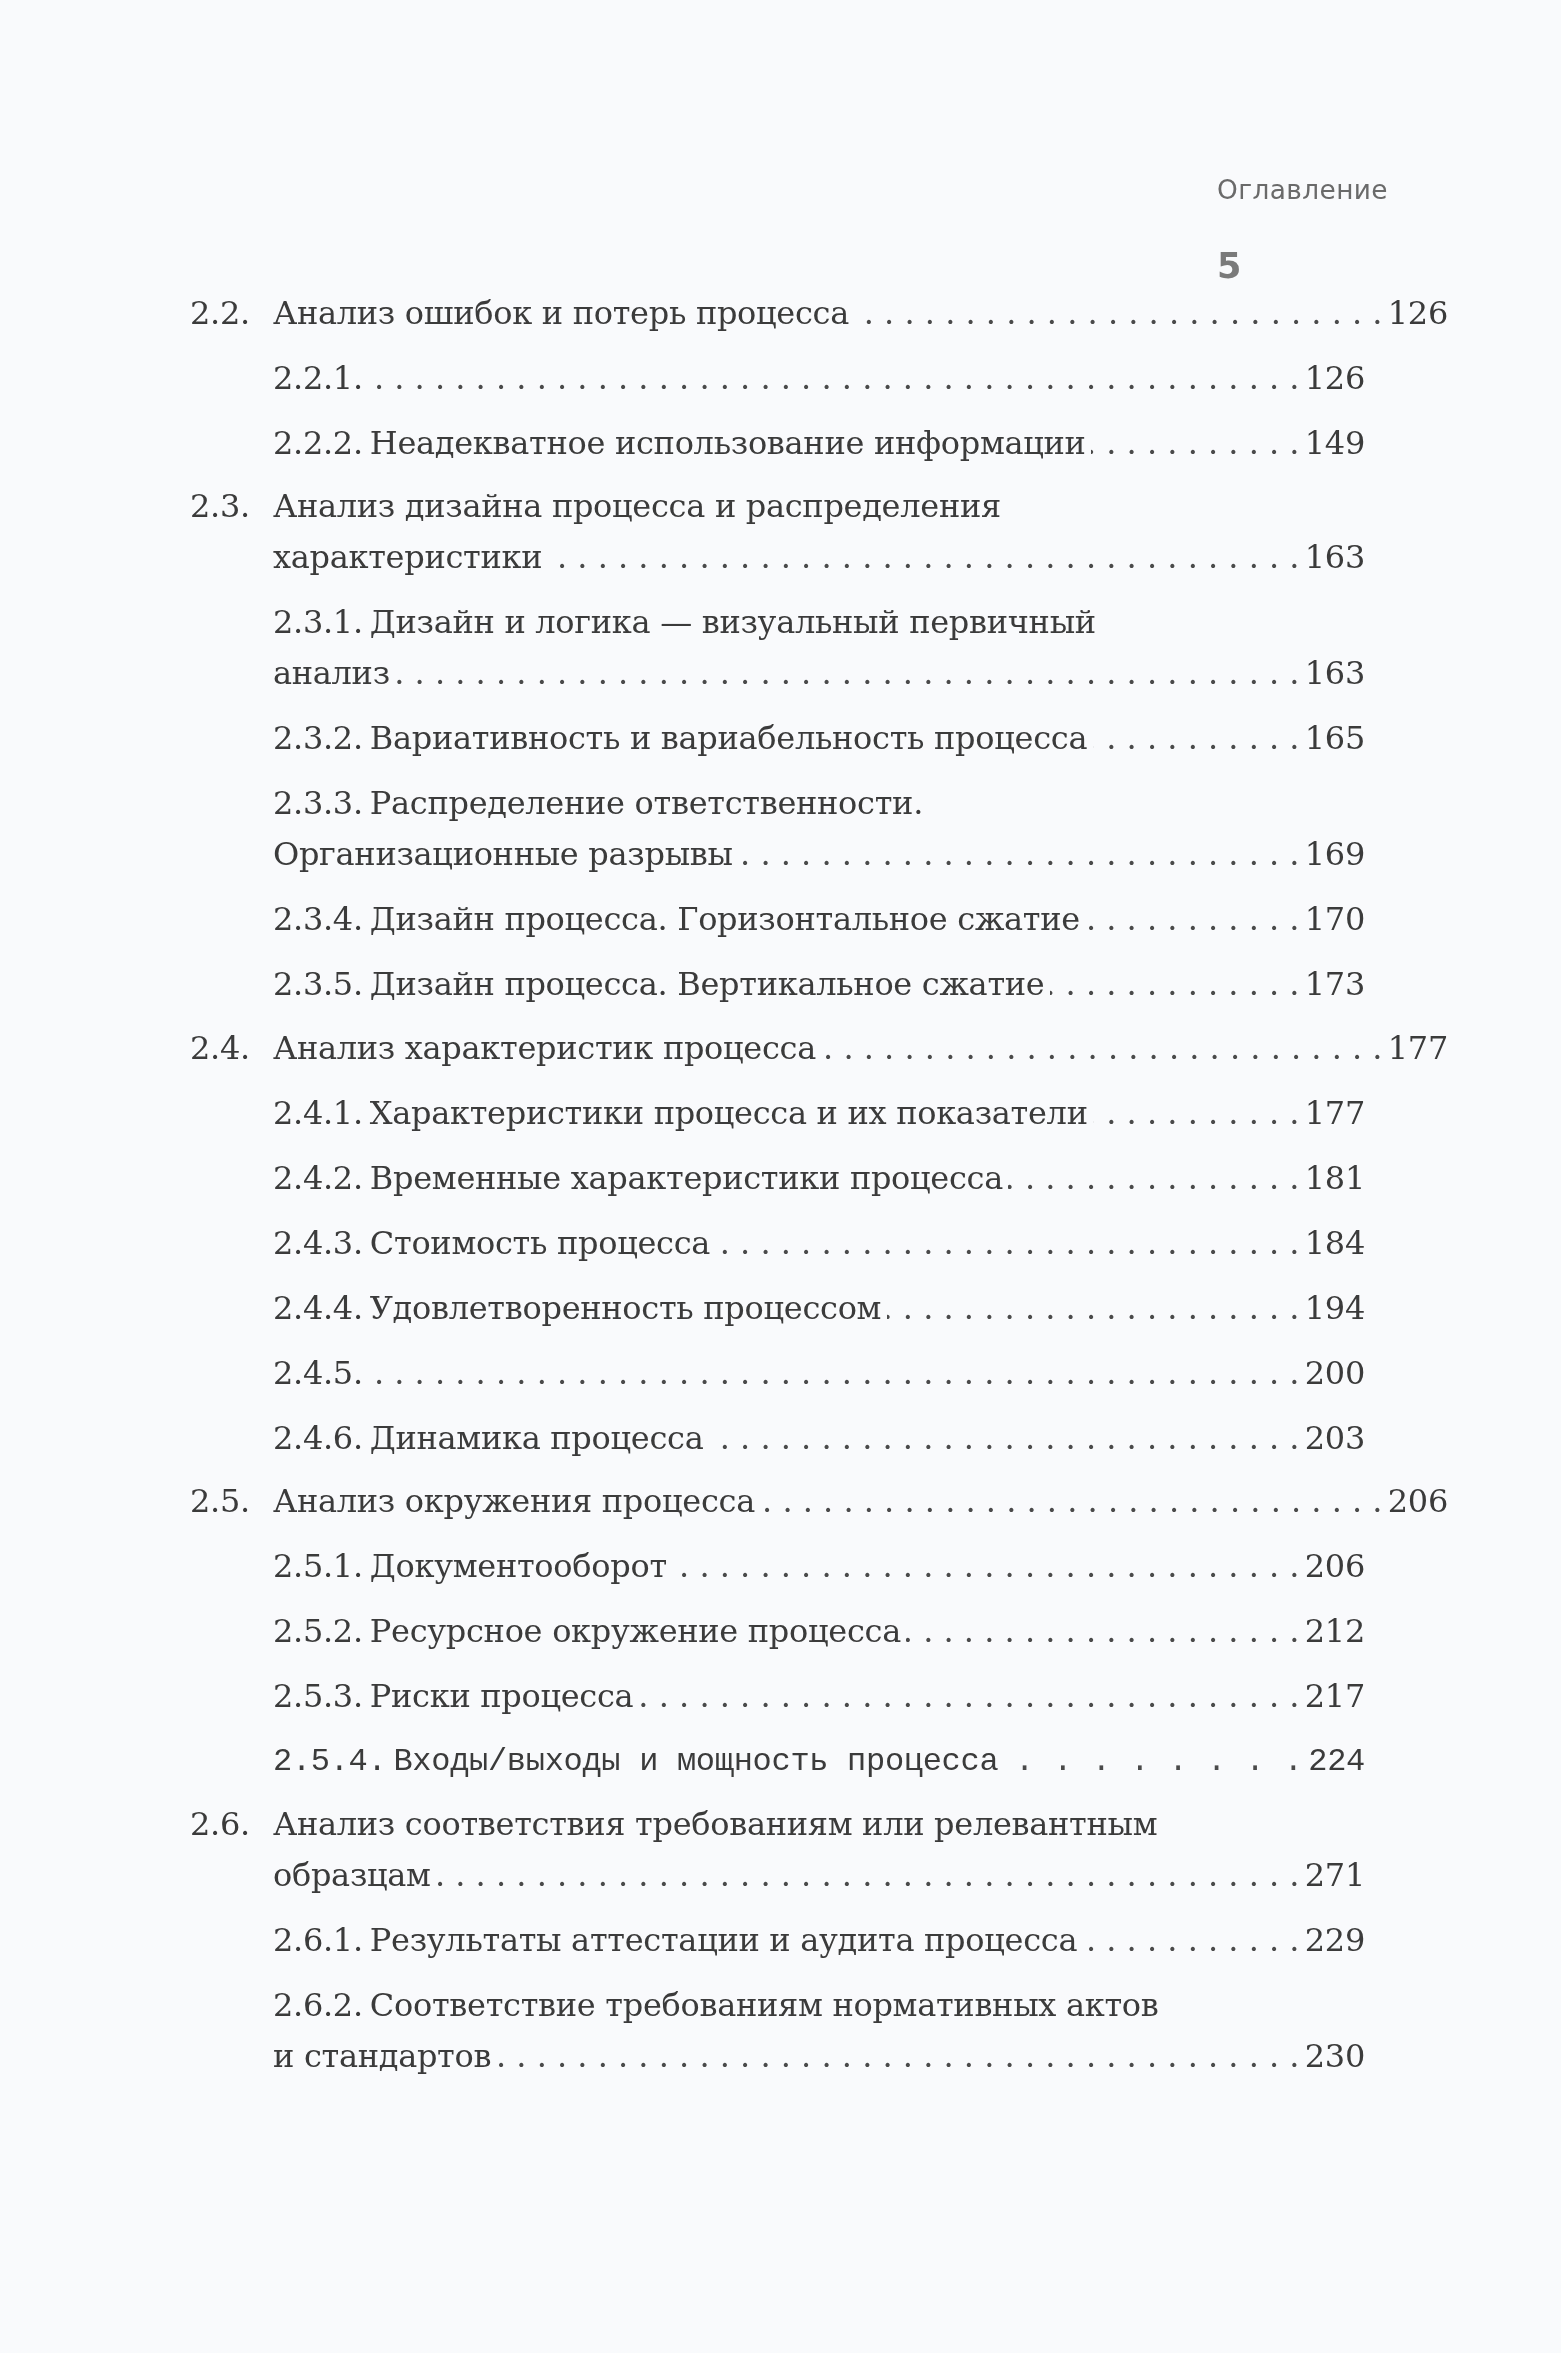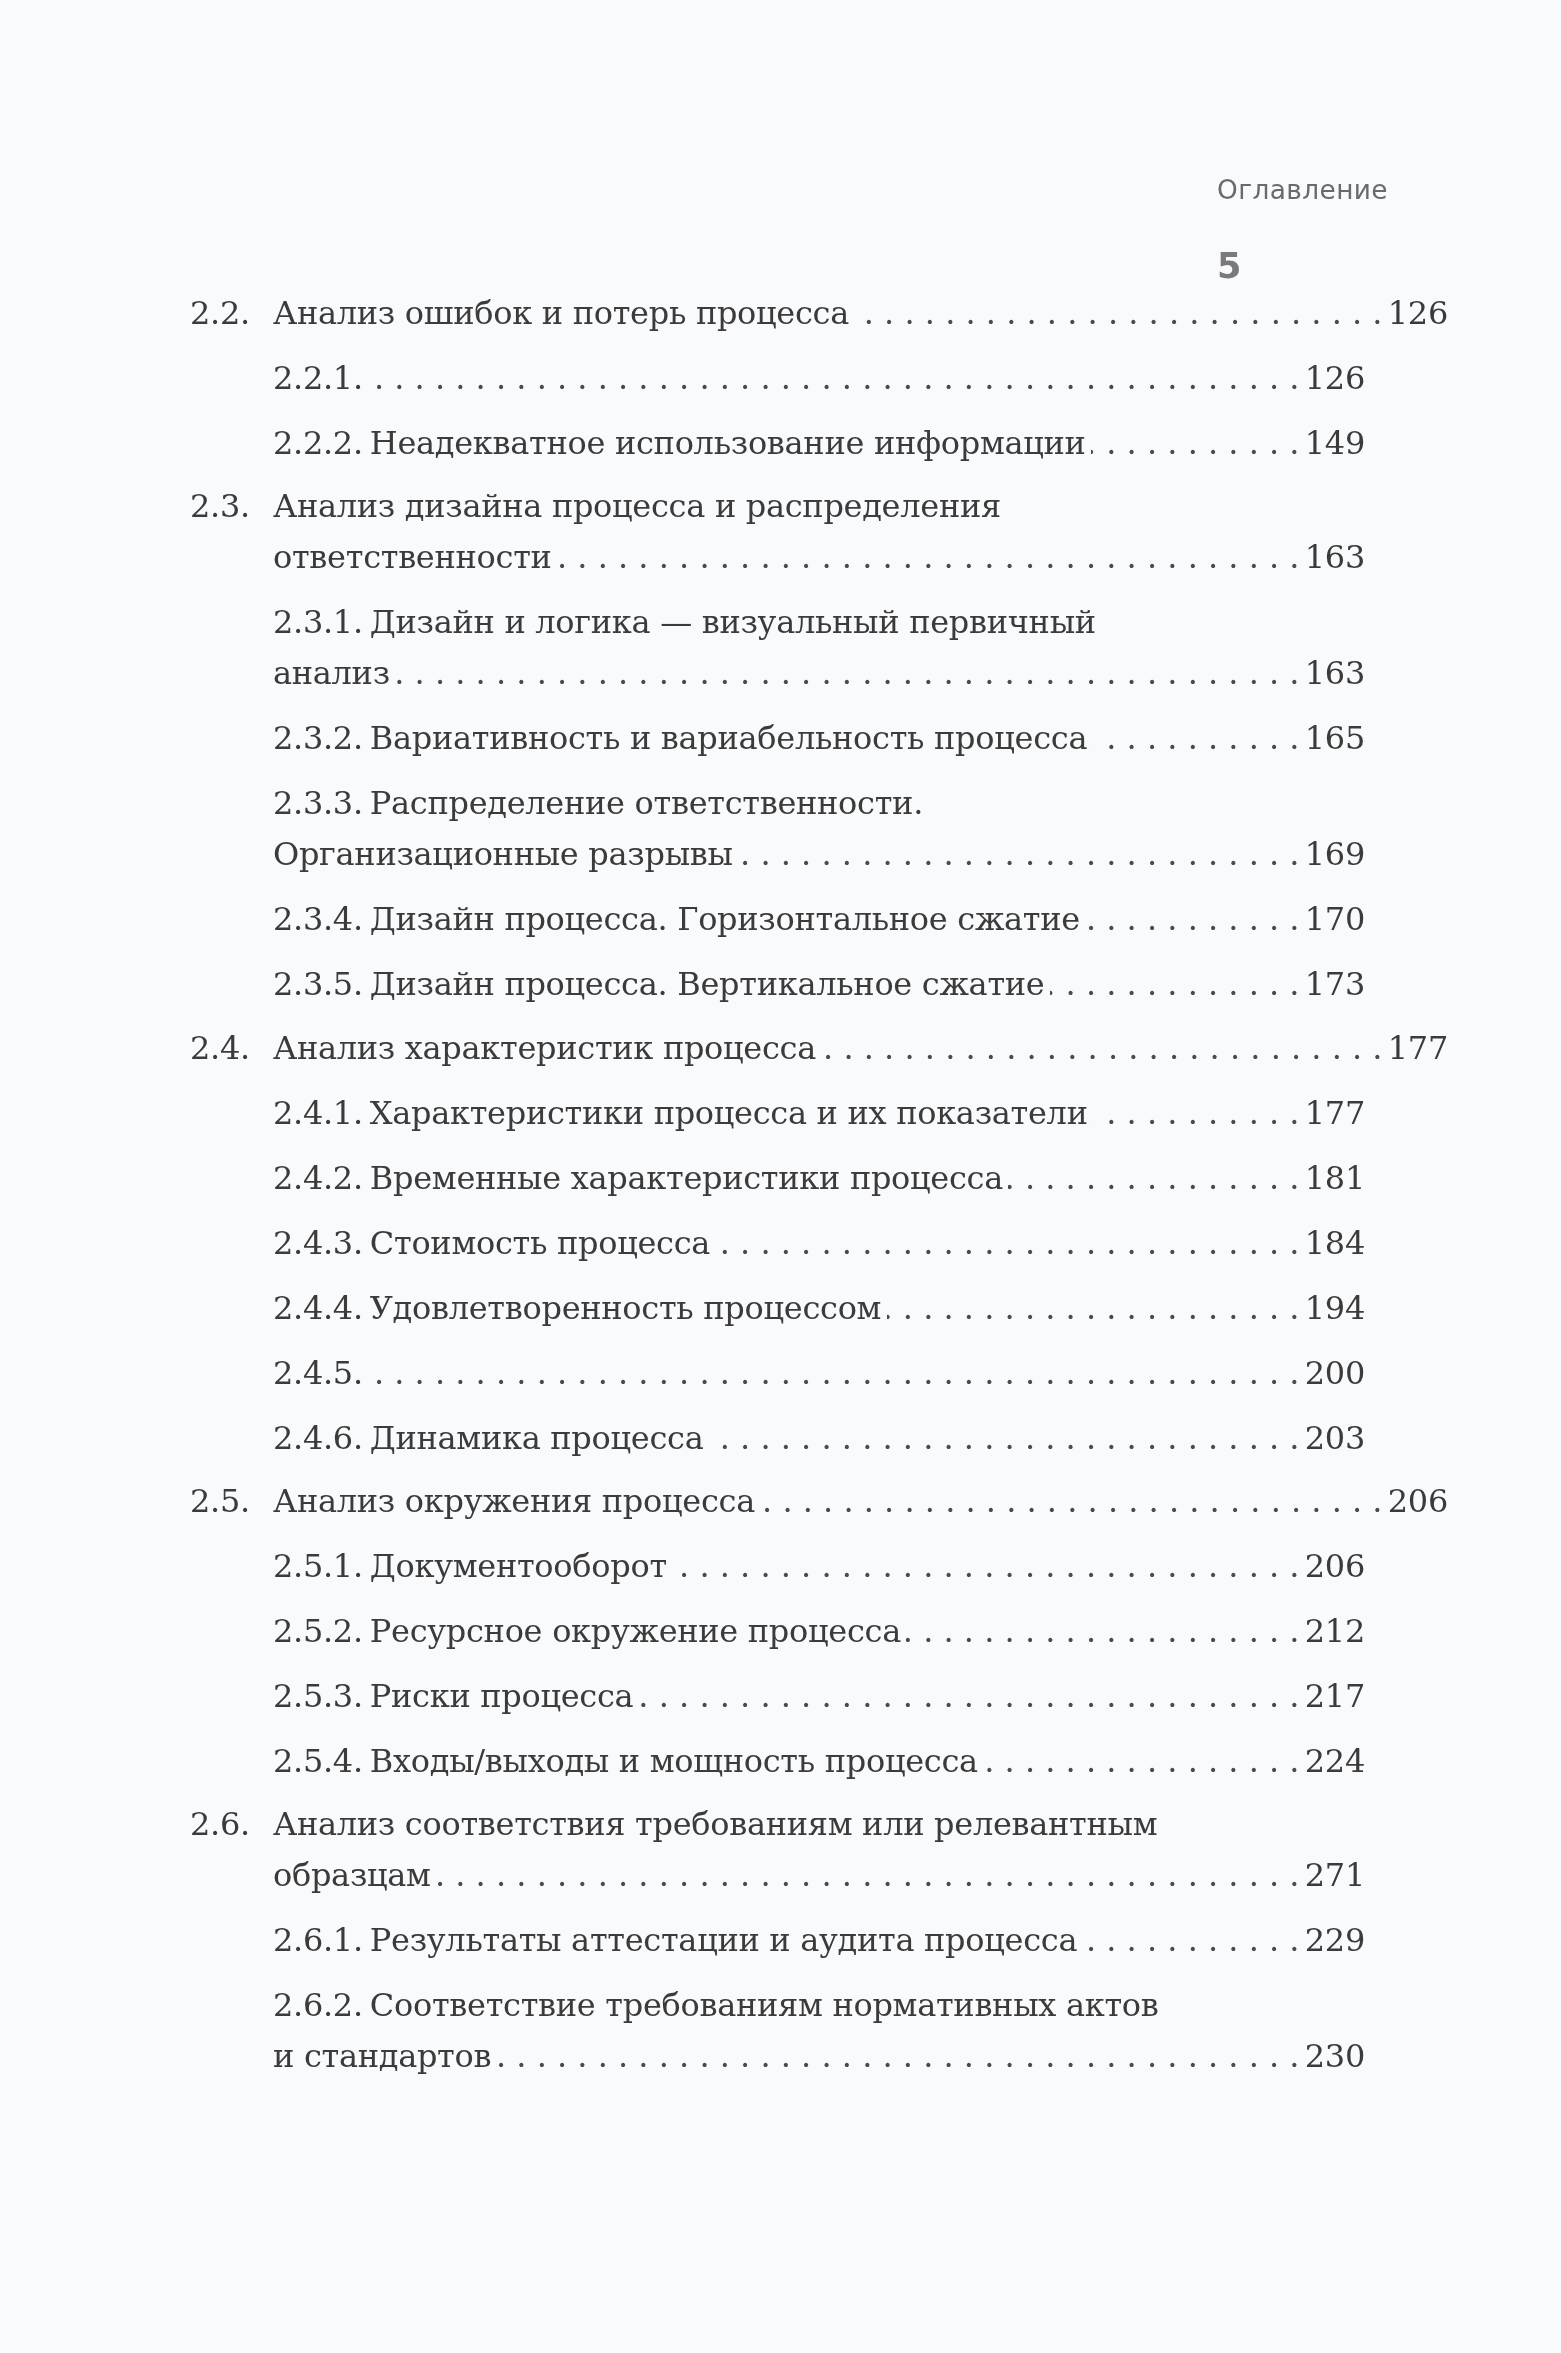--- a/index.html
+++ b/index.html
@@ -132,21 +132,21 @@
         </div>
       </div>
     </div>
     <div class="entry level-1">
       <div class="line">
         <span class="num">2.3.</span>
         <span class="title-first">Анализ дизайна процесса и распределения</span>
       </div>
       <div class="line" style="padding-left: 83px;">
         <div class="leader-line">
-          <span class="leader-text">ответственности</span>
+          <span class="leader-text">характеристики</span>
           <span class="dots"></span>
           <span class="page">163</span>
         </div>
       </div>
     </div>
     <div class="entry level-2">
       <div style="padding-left: 83px;">
         <div class="line">
           <div class="leader-line">
             <span class="num leader-text">2.3.1.</span>
@@ -336,21 +336,21 @@
           <div class="leader-line">
             <span class="num leader-text">2.5.3.</span>
             <span class="leader-text">Риски процесса</span>
             <span class="dots"></span>
             <span class="page">217</span>
           </div>
         </div>
       </div>
     </div>
     <div class="entry level-2">
-      <div style="padding-left: 83px;">
+      <div style="padding-left: 83px; font-family: Liberation Mono, monospace;">
         <div class="line">
           <div class="leader-line">
             <span class="num leader-text">2.5.4.</span>
             <span class="leader-text">Входы/выходы и мощность процесса</span>
             <span class="dots"></span>
             <span class="page">224</span>
           </div>
         </div>
       </div>
     </div>

